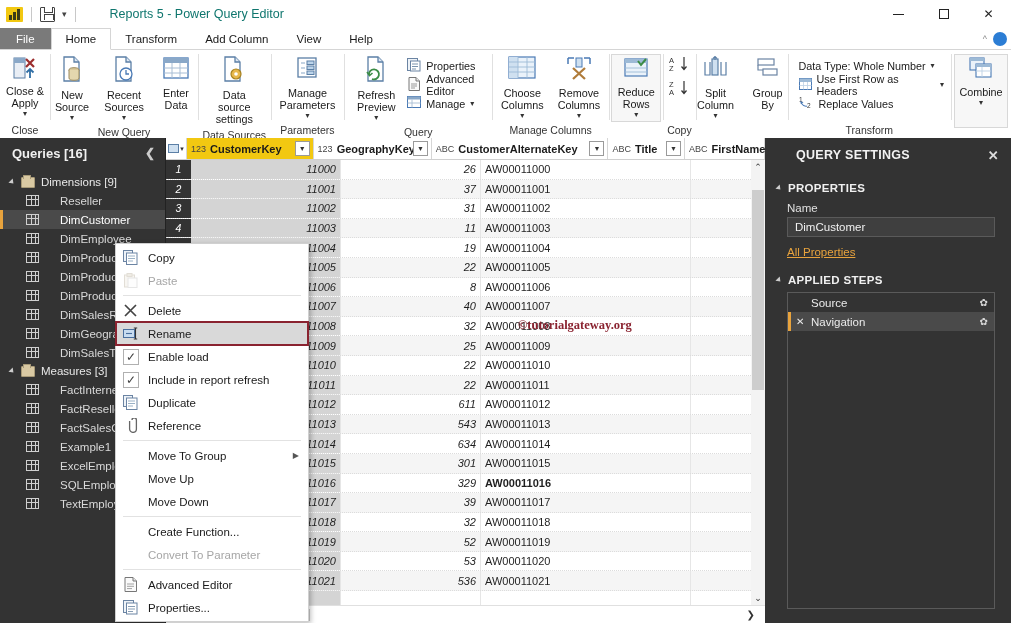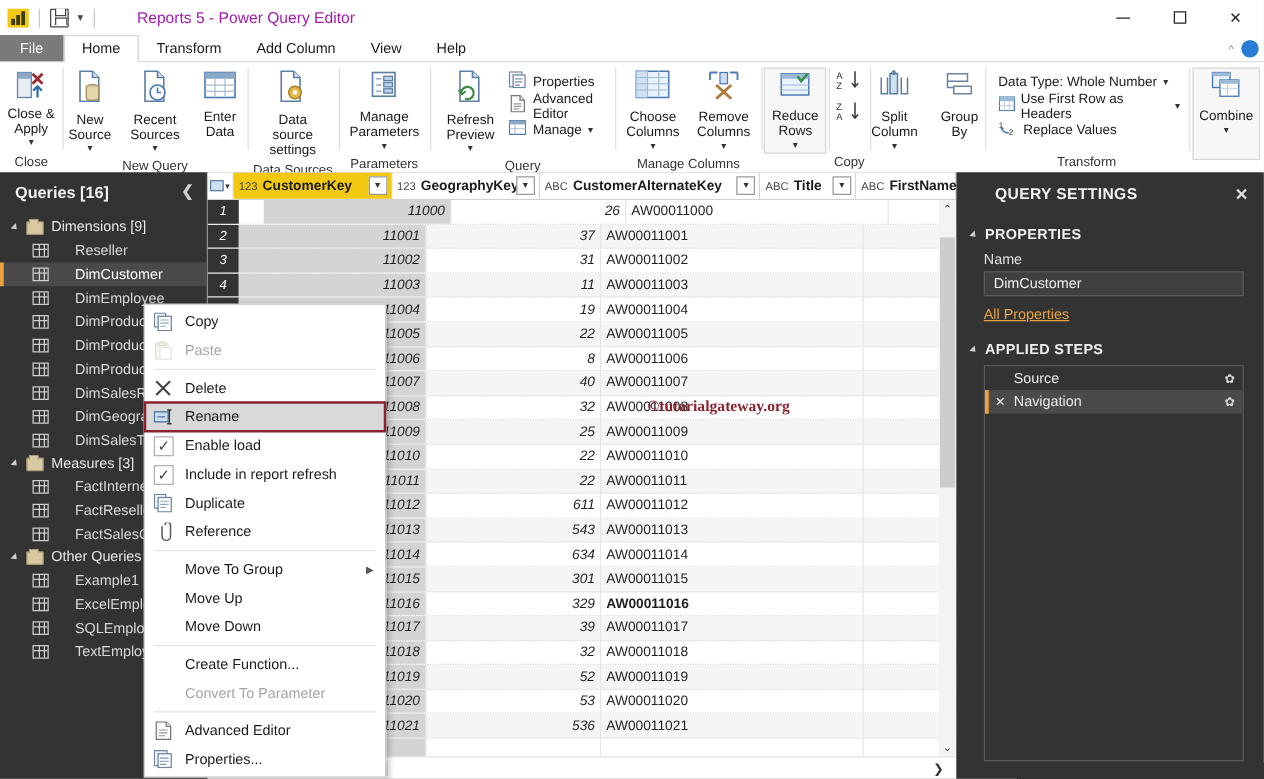--- a/index.html
+++ b/index.html
@@ -24,21 +24,21 @@
   }
   .pbi-logo i { display:block; width: 2.5px; background: #3b3b18; }
   .pbi-logo i:nth-child(1){height:5px}
   .pbi-logo i:nth-child(2){height:8px}
   .pbi-logo i:nth-child(3){height:11px}
   .tb-sep { width:1px; height:15px; background:#c8c8c8; margin:0 8px; }
   .save-ico { width:15px;height:15px;border:1.6px solid #444;border-radius:1px;position:relative;}
   .save-ico:before{content:"";position:absolute;left:3px;top:-1px;width:7px;height:5px;border:1.5px solid #444;border-top:none;background:#fff;}
   .save-ico:after{content:"";position:absolute;left:2.5px;bottom:0.5px;width:8px;height:5px;border:1.5px solid #444;border-bottom:none;background:#fff;}
   .tb-caret { margin-left:7px; font-size:9px; color:#444; }
-  .tb-title { margin-left:10px; font-size:12.5px; color:#a21caf;padding-left:16px; }
+  .tb-title { margin-left:10px; font-size:12.5px; color:#0f766e;padding-left:16px; }
   .wincontrols { position:absolute; right:0; top:0; height:28px; display:flex; }
   .wc { width:45px; height:28px; display:flex; align-items:center; justify-content:center; font-size:12px; color:#222; }
   .wc-min { width:11px;height:1px;background:#222; }
   .wc-max { width:10px;height:10px;border:1px solid #222; }
 
   
   .tabstrip { height:22px; background:#ffffff; display:flex; align-items:stretch; position:relative;
               border-bottom:1px solid #d5d5d5; }
   .tab { padding:0 14px; font-size:11.5px; color:#1a1a1a; display:flex; align-items:center; }
   .tab.file { background:#7a7a7a; color:#fff; padding:0 16px; }
@@ -557,25 +557,20 @@
         </div>
         <div class="qitem">
           <span class="tblico"></span>
           <span>FactResellerSales</span>
         </div>
         <div class="qitem">
           <span class="tblico"></span>
           <span>FactSalesQuota</span>
         </div>
 
-        <div class="qgroup">
-          <span class="tri"></span>
-          <span class="folder"></span>
-          <span>Other Queries</span>
-        </div>
         <div class="qitem">
           <span class="tblico"></span>
           <span>Example1</span>
         </div>
         <div class="qitem">
           <span class="tblico"></span>
           <span>ExcelEmployees</span>
         </div>
         <div class="qitem">
           <span class="tblico"></span>
@@ -617,21 +612,21 @@
         </div>
         <div class="gcell-h" style="width:80px">
           <span class="typeico">ABC</span>
           <span>FirstName</span>
         </div>
       </div>
 
       <div class="grows" id="rows">
           <div class="grow">
             <div class="gnum">1</div>
-            <div class="gcell num keycol" style="width: 150px; flex: 0 0 auto; margin-left: 20px;">11000</div>
+            <div class="gcell num keycol" style="width: 150px; flex: 0 0 auto;">11000</div>
             <div class="gcell num" style="width: 140px; flex: 0 0 auto;">26</div>
             <div class="gcell" style="width: 210px; flex: 0 0 auto;">AW00011000</div>
             <div class="gcell nullv" style="width: 90px; flex: 0 0 auto;">null</div>
           </div>
           <div class="grow alt">
             <div class="gnum">2</div>
             <div class="gcell num keycol" style="width: 150px; flex: 0 0 auto;">11001</div>
             <div class="gcell num" style="width: 140px; flex: 0 0 auto;">37</div>
             <div class="gcell" style="width: 210px; flex: 0 0 auto;">AW00011001</div>
             <div class="gcell nullv" style="width: 90px; flex: 0 0 auto;">null</div>

